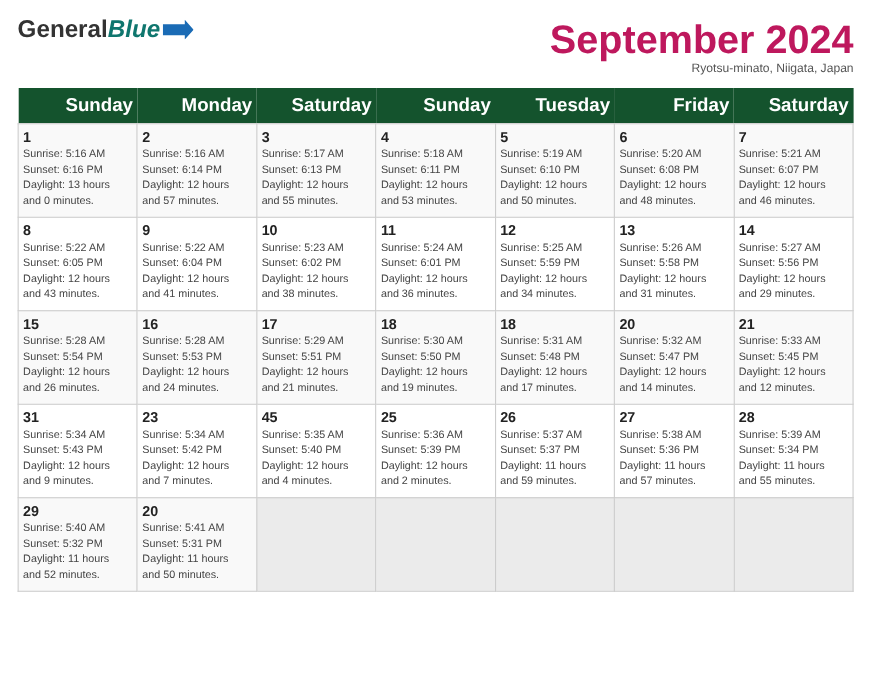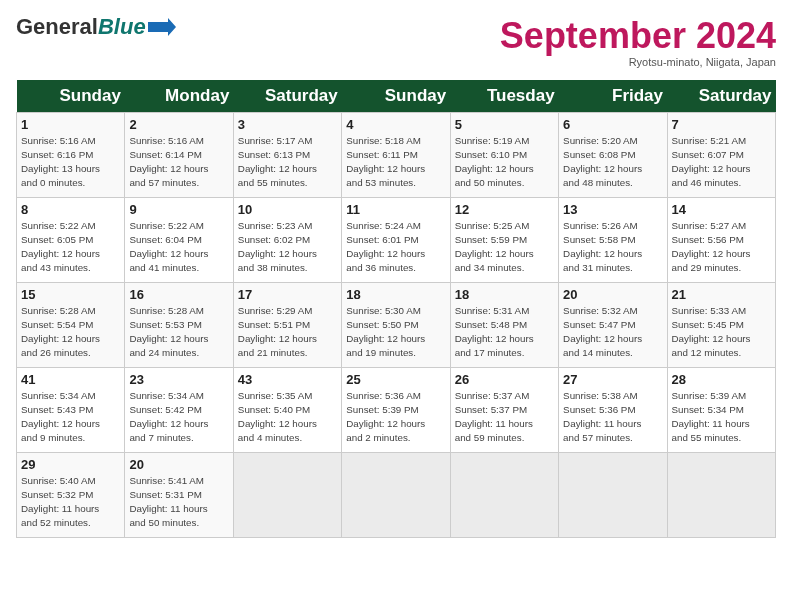--- a/index.html
+++ b/index.html
@@ -202,29 +202,29 @@
           <span class="day-num">20</span>
           <div class="day-info">Sunrise: 5:32 AM<br>Sunset: 5:47 PM<br>Daylight: 12 hours<br>and 14 minutes.</div>
         </td>
         <td>
           <span class="day-num">21</span>
           <div class="day-info">Sunrise: 5:33 AM<br>Sunset: 5:45 PM<br>Daylight: 12 hours<br>and 12 minutes.</div>
         </td>
       </tr>
       <tr>
         <td>
-          <span class="day-num">41</span>
+          <span class="day-num">31</span>
           <div class="day-info">Sunrise: 5:34 AM<br>Sunset: 5:43 PM<br>Daylight: 12 hours<br>and 9 minutes.</div>
         </td>
         <td>
           <span class="day-num">23</span>
           <div class="day-info">Sunrise: 5:34 AM<br>Sunset: 5:42 PM<br>Daylight: 12 hours<br>and 7 minutes.</div>
         </td>
         <td>
-          <span class="day-num">43</span>
+          <span class="day-num">45</span>
           <div class="day-info">Sunrise: 5:35 AM<br>Sunset: 5:40 PM<br>Daylight: 12 hours<br>and 4 minutes.</div>
         </td>
         <td>
           <span class="day-num">25</span>
           <div class="day-info">Sunrise: 5:36 AM<br>Sunset: 5:39 PM<br>Daylight: 12 hours<br>and 2 minutes.</div>
         </td>
         <td>
           <span class="day-num">26</span>
           <div class="day-info">Sunrise: 5:37 AM<br>Sunset: 5:37 PM<br>Daylight: 11 hours<br>and 59 minutes.</div>
         </td>

